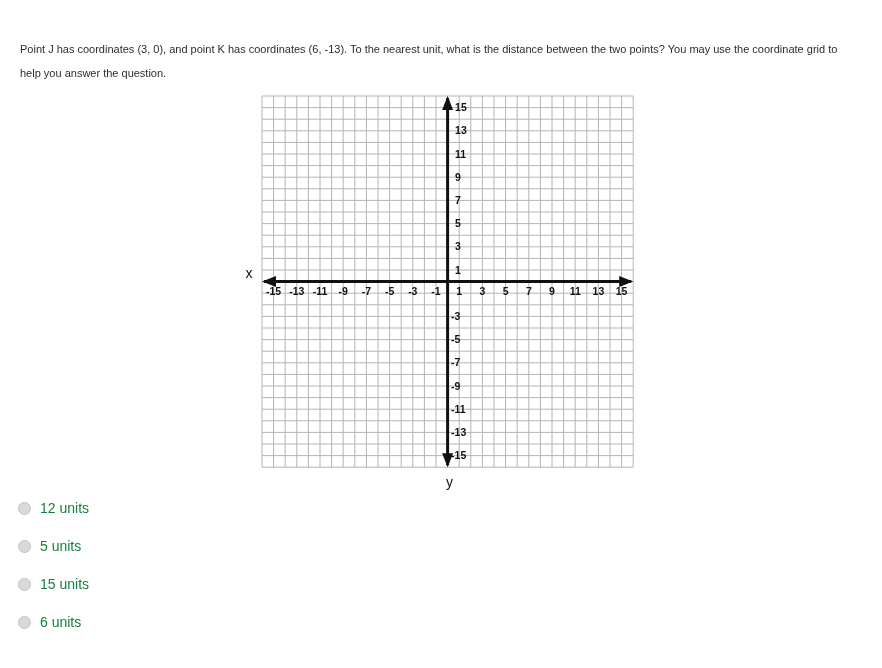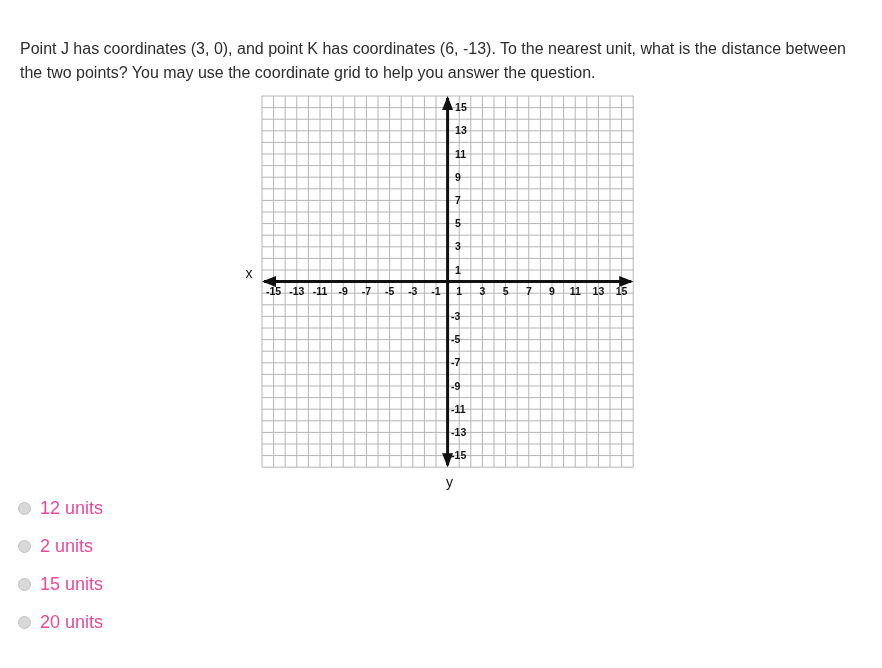--- a/index.html
+++ b/index.html
@@ -13,21 +13,21 @@
     position: relative;
     font-family: "Liberation Sans", sans-serif;
     overflow: hidden;
   }
   .question {
     position: absolute;
     left: 20px;
     top: 37px;
     width: 840px;
     margin: 0;
-    font-size: 16px;
+    font-size: 11px;
     line-height: 24px;
     font-weight: 500;
     color: #2d2d2d;
   }
   .graph-wrap {
     position: absolute;
     left: 240px;
     top: 88px;
     width: 420px;
     height: 412px;
@@ -48,22 +48,22 @@
     width: 13px;
     height: 13px;
     border-radius: 50%;
     background: #d9d9d9;
     border: 1px solid #c2c2c2;
     box-sizing: border-box;
     margin-right: 9px;
     flex: 0 0 auto;
   }
   .option-label {
-    font-size: 18px;
-    color: #ec4899;
+    font-size: 14px;
+    color: #15803d;
   }
   svg text {
     font-family: "Liberation Sans", sans-serif;
   }
 </style>
 </head>
 <body>
 
 <p class="question">Point J has coordinates (3, 0), and point K has coordinates (6, -13). To the nearest unit, what is the distance between the two points? You may use the coordinate grid to help you answer the question.</p>
 
@@ -177,23 +177,23 @@
     </svg>
 </div>
 
 <div class="options">
   <div class="option-row">
     <span class="radio"></span>
     <span class="option-label">12 units</span>
   </div>
   <div class="option-row">
     <span class="radio"></span>
-    <span class="option-label">2 units</span>
+    <span class="option-label">5 units</span>
   </div>
   <div class="option-row">
     <span class="radio"></span>
     <span class="option-label">15 units</span>
   </div>
   <div class="option-row">
     <span class="radio"></span>
-    <span class="option-label">20 units</span>
+    <span class="option-label">6 units</span>
   </div>
 </div>
 
 </body></html>

